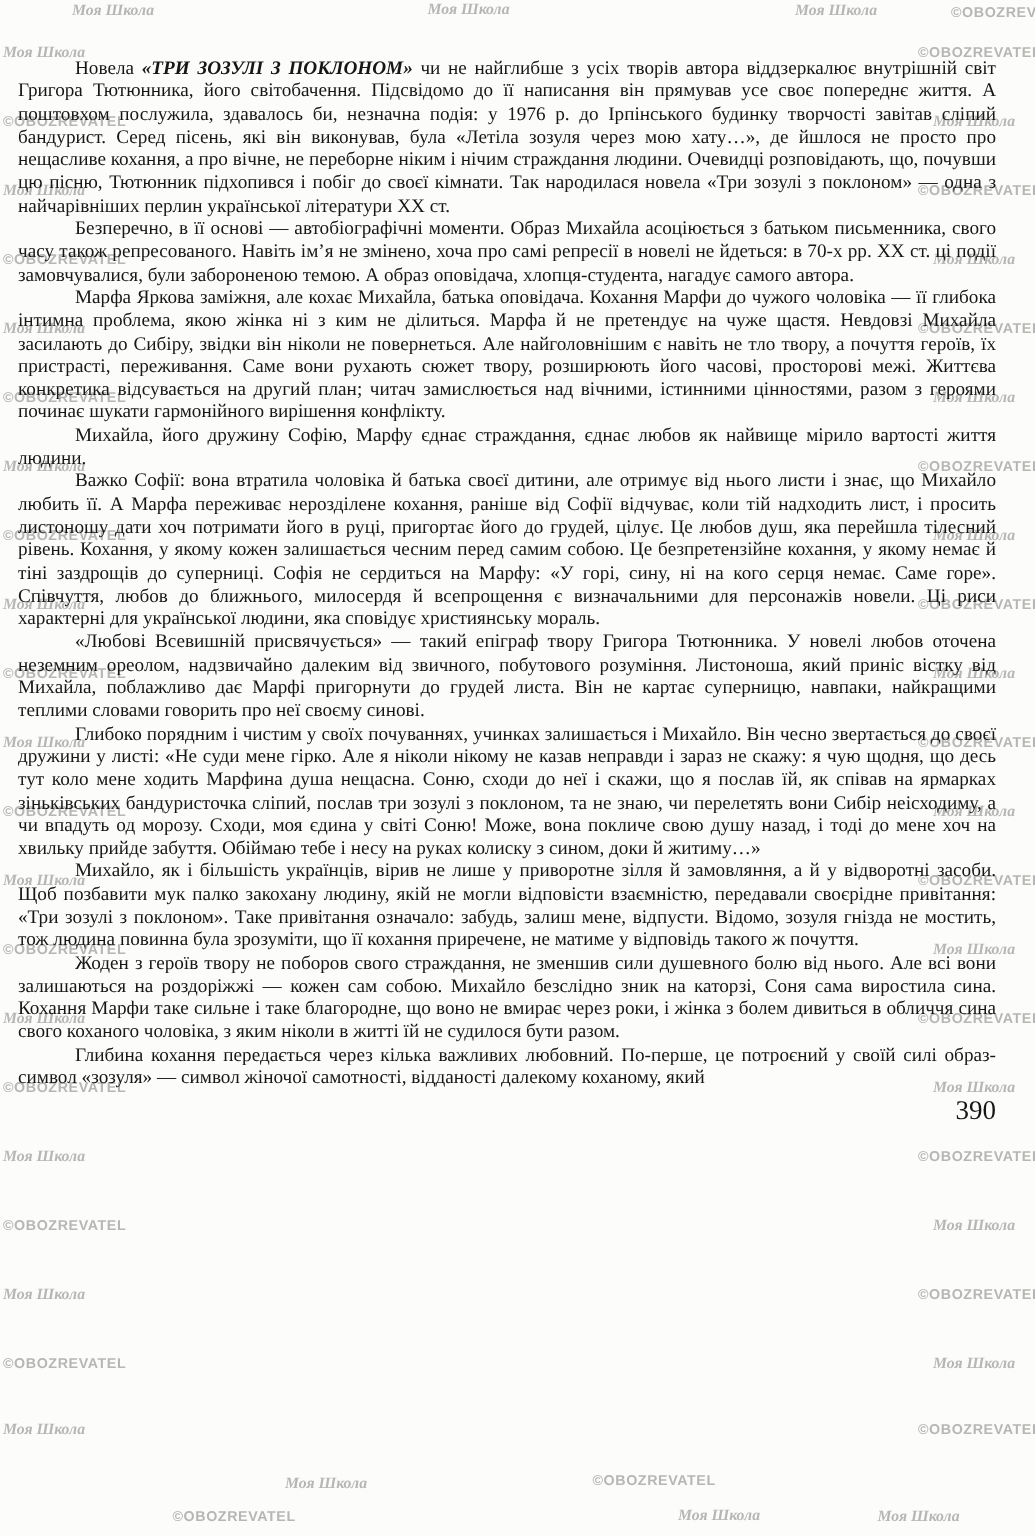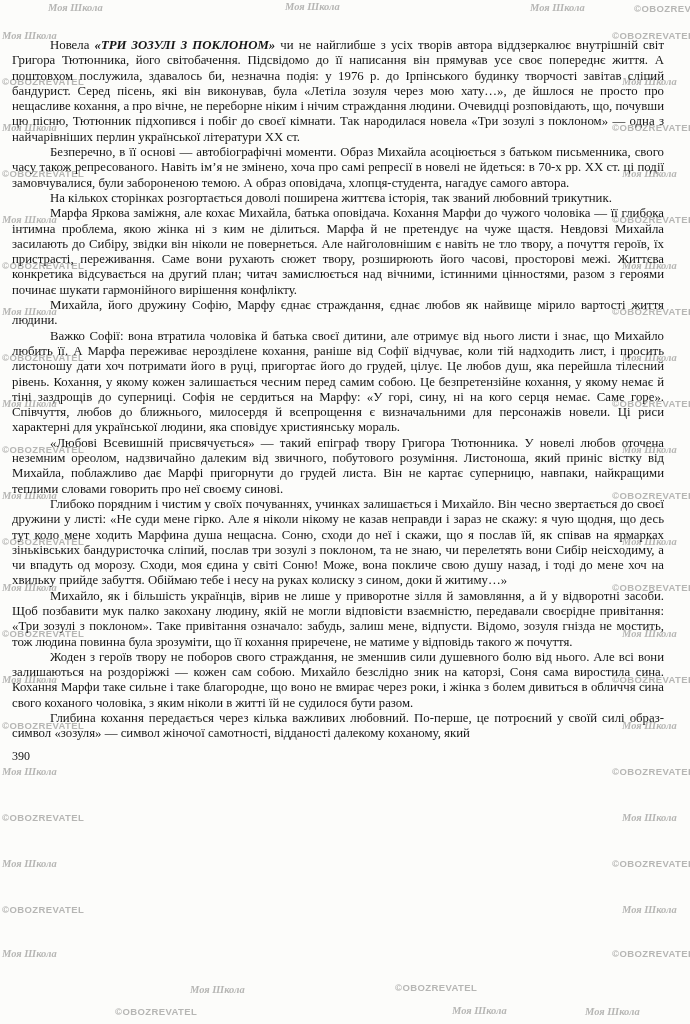--- a/index.html
+++ b/index.html
@@ -38,22 +38,22 @@
     z-index: 1;
     color: #161616;
     font-size: 12.8px;
     line-height: 15.3px;
     text-align: justify;
   }
   .para { text-indent: 38px; }
   .novella-title { font-weight: bold; font-style: italic; }
   .page-number {
     margin-top: 7px;
-    text-align: left;
-    font-size: 12px;
+    text-align: right;
+    font-size: 18px;
     font-family: Liberation Serif, serif;
   }
 </style>
 </head>
 <body>
 
 <div class="page">
   <div class="watermark-layer">
       <span class="wm wm-school" style="left: 48px; top: 2px;">Моя Школа</span>
       <span class="wm wm-school" style="left: 285px; top: 1px;">Моя Школа</span>
@@ -105,21 +105,20 @@
       <span class="wm wm-oboz" style="left: 395px; top: 982px;">©OBOZREVATEL</span>
       <span class="wm wm-oboz" style="left: 115px; top: 1006px;">©OBOZREVATEL</span>
       <span class="wm wm-school" style="left: 452px; top: 1005px;">Моя Школа</span>
       <span class="wm wm-school" style="left: 585px; top: 1006px;">Моя Школа</span>
     </div>
 
   <div class="content">
     <p class="para"><span>Новела </span><span class="novella-title">«ТРИ ЗОЗУЛІ З ПОКЛОНОМ»</span><span> чи не найглибше з усіх творів автора віддзеркалює внутрішній світ Григора Тютюнника, його світобачення. Підсвідомо до її написання він прямував усе своє попереднє життя. А поштовхом послужила, здавалось би, незначна подія: у 1976 р. до Ірпінського будинку творчості завітав сліпий бандурист. Серед пісень, які він виконував, була «Летіла зозуля через мою хату…», де йшлося не просто про нещасливе кохання, а про вічне, не переборне ніким і нічим страждання людини. Очевидці розповідають, що, почувши цю пісню, Тютюнник підхопився і побіг до своєї кімнати. Так народилася новела «Три зозулі з поклоном» — одна з найчарівніших перлин української літератури XX ст.</span></p>
 
     <p class="para">Безперечно, в її основі — автобіографічні моменти. Образ Михайла асоціюється з батьком письменника, свого часу також репресованого. Навіть ім’я не змінено, хоча про самі репресії в новелі не йдеться: в 70-х рр. XX ст. ці події замовчувалися, були забороненою темою. А образ оповідача, хлопця-студента, нагадує самого автора.</p>
-    <p class="para">На кількох сторінках розгортається доволі поширена життєва історія, так званий любовний трикутник.</p>
     <p class="para">Марфа Яркова заміжня, але кохає Михайла, батька оповідача. Кохання Марфи до чужого чоловіка — її глибока інтимна проблема, якою жінка ні з ким не ділиться. Марфа й не претендує на чуже щастя. Невдовзі Михайла засилають до Сибіру, звідки він ніколи не повернеться. Але найголовнішим є навіть не тло твору, а почуття героїв, їх пристрасті, переживання. Саме вони рухають сюжет твору, розширюють його часові, просторові межі. Життєва конкретика відсувається на другий план; читач замислюється над вічними, істинними цінностями, разом з героями починає шукати гармонійного вирішення конфлікту.</p>
     <p class="para">Михайла, його дружину Софію, Марфу єднає страждання, єднає любов як найвище мірило вартості життя людини.</p>
     <p class="para">Важко Софії: вона втратила чоловіка й батька своєї дитини, але отримує від нього листи і знає, що Михайло любить її. А Марфа переживає нерозділене кохання, раніше від Софії відчуває, коли тій надходить лист, і просить листоношу дати хоч потримати його в руці, пригортає його до грудей, цілує. Це любов душ, яка перейшла тілесний рівень. Кохання, у якому кожен залишається чесним перед самим собою. Це безпретензійне кохання, у якому немає й тіні заздрощів до суперниці. Софія не сердиться на Марфу: «У горі, сину, ні на кого серця немає. Саме горе». Співчуття, любов до ближнього, милосердя й всепрощення є визначальними для персонажів новели. Ці риси характерні для української людини, яка сповідує християнську мораль.</p>
     <p class="para">«Любові Всевишній присвячується» — такий епіграф твору Григора Тютюнника. У новелі любов оточена неземним ореолом, надзвичайно далеким від звичного, побутового розуміння. Листоноша, який приніс вістку від Михайла, поблажливо дає Марфі пригорнути до грудей листа. Він не картає суперницю, навпаки, найкращими теплими словами говорить про неї своєму синові.</p>
     <p class="para">Глибоко порядним і чистим у своїх почуваннях, учинках залишається і Михайло. Він чесно звертається до своєї дружини у листі: «Не суди мене гірко. Але я ніколи нікому не казав неправди і зараз не скажу: я чую щодня, що десь тут коло мене ходить Марфина душа нещасна. Соню, сходи до неї і скажи, що я послав їй, як співав на ярмарках зіньківських бандуристочка сліпий, послав три зозулі з поклоном, та не знаю, чи перелетять вони Сибір неісходиму, а чи впадуть од морозу. Сходи, моя єдина у світі Соню! Може, вона покличе свою душу назад, і тоді до мене хоч на хвильку прийде забуття. Обіймаю тебе і несу на руках колиску з сином, доки й житиму…»</p>
     <p class="para">Михайло, як і більшість українців, вірив не лише у приворотне зілля й замовляння, а й у відворотні засоби. Щоб позбавити мук палко закохану людину, якій не могли відповісти взаємністю, передавали своєрідне привітання: «Три зозулі з поклоном». Таке привітання означало: забудь, залиш мене, відпусти. Відомо, зозуля гнізда не мостить, тож людина повинна була зрозуміти, що її кохання приречене, не матиме у відповідь такого ж почуття.</p>
     <p class="para">Жоден з героїв твору не поборов свого страждання, не зменшив сили душевного болю від нього. Але всі вони залишаються на роздоріжжі — кожен сам собою. Михайло безслідно зник на каторзі, Соня сама виростила сина. Кохання Марфи таке сильне і таке благородне, що воно не вмирає через роки, і жінка з болем дивиться в обличчя сина свого коханого чоловіка, з яким ніколи в житті їй не судилося бути разом.</p>
     <p class="para">Глибина кохання передається через кілька важливих любовний. По-перше, це потроєний у своїй силі образ-символ «зозуля» — символ жіночої самотності, відданості далекому коханому, який</p>
 
     <div class="page-number">390</div>

